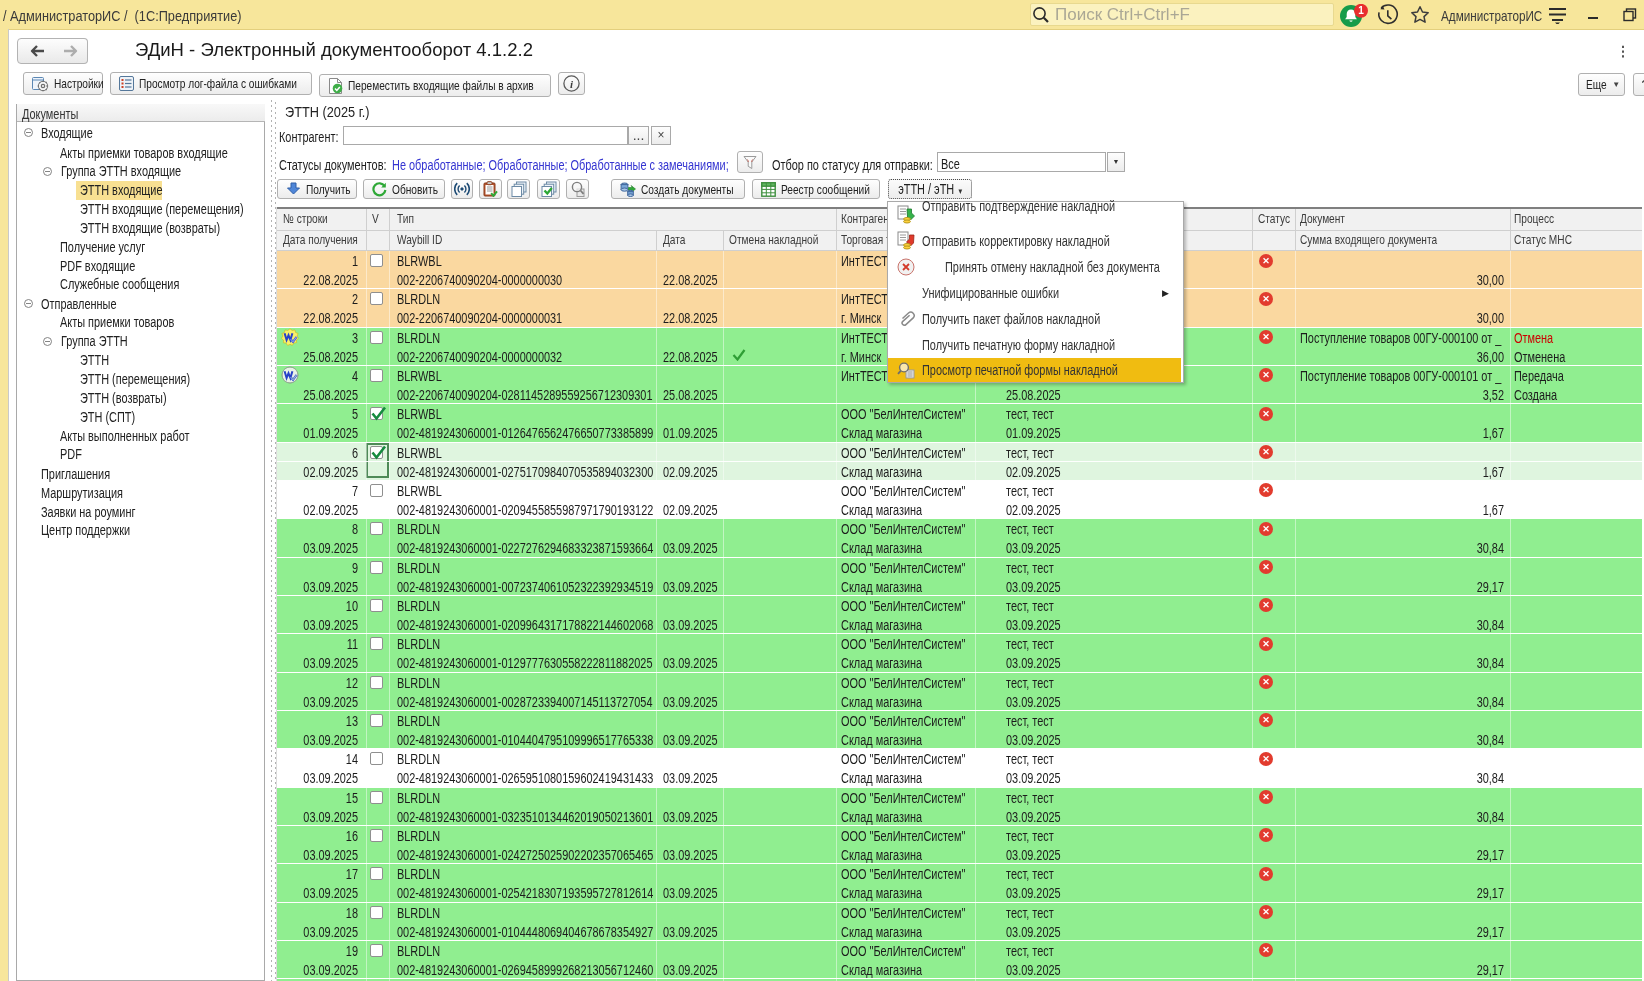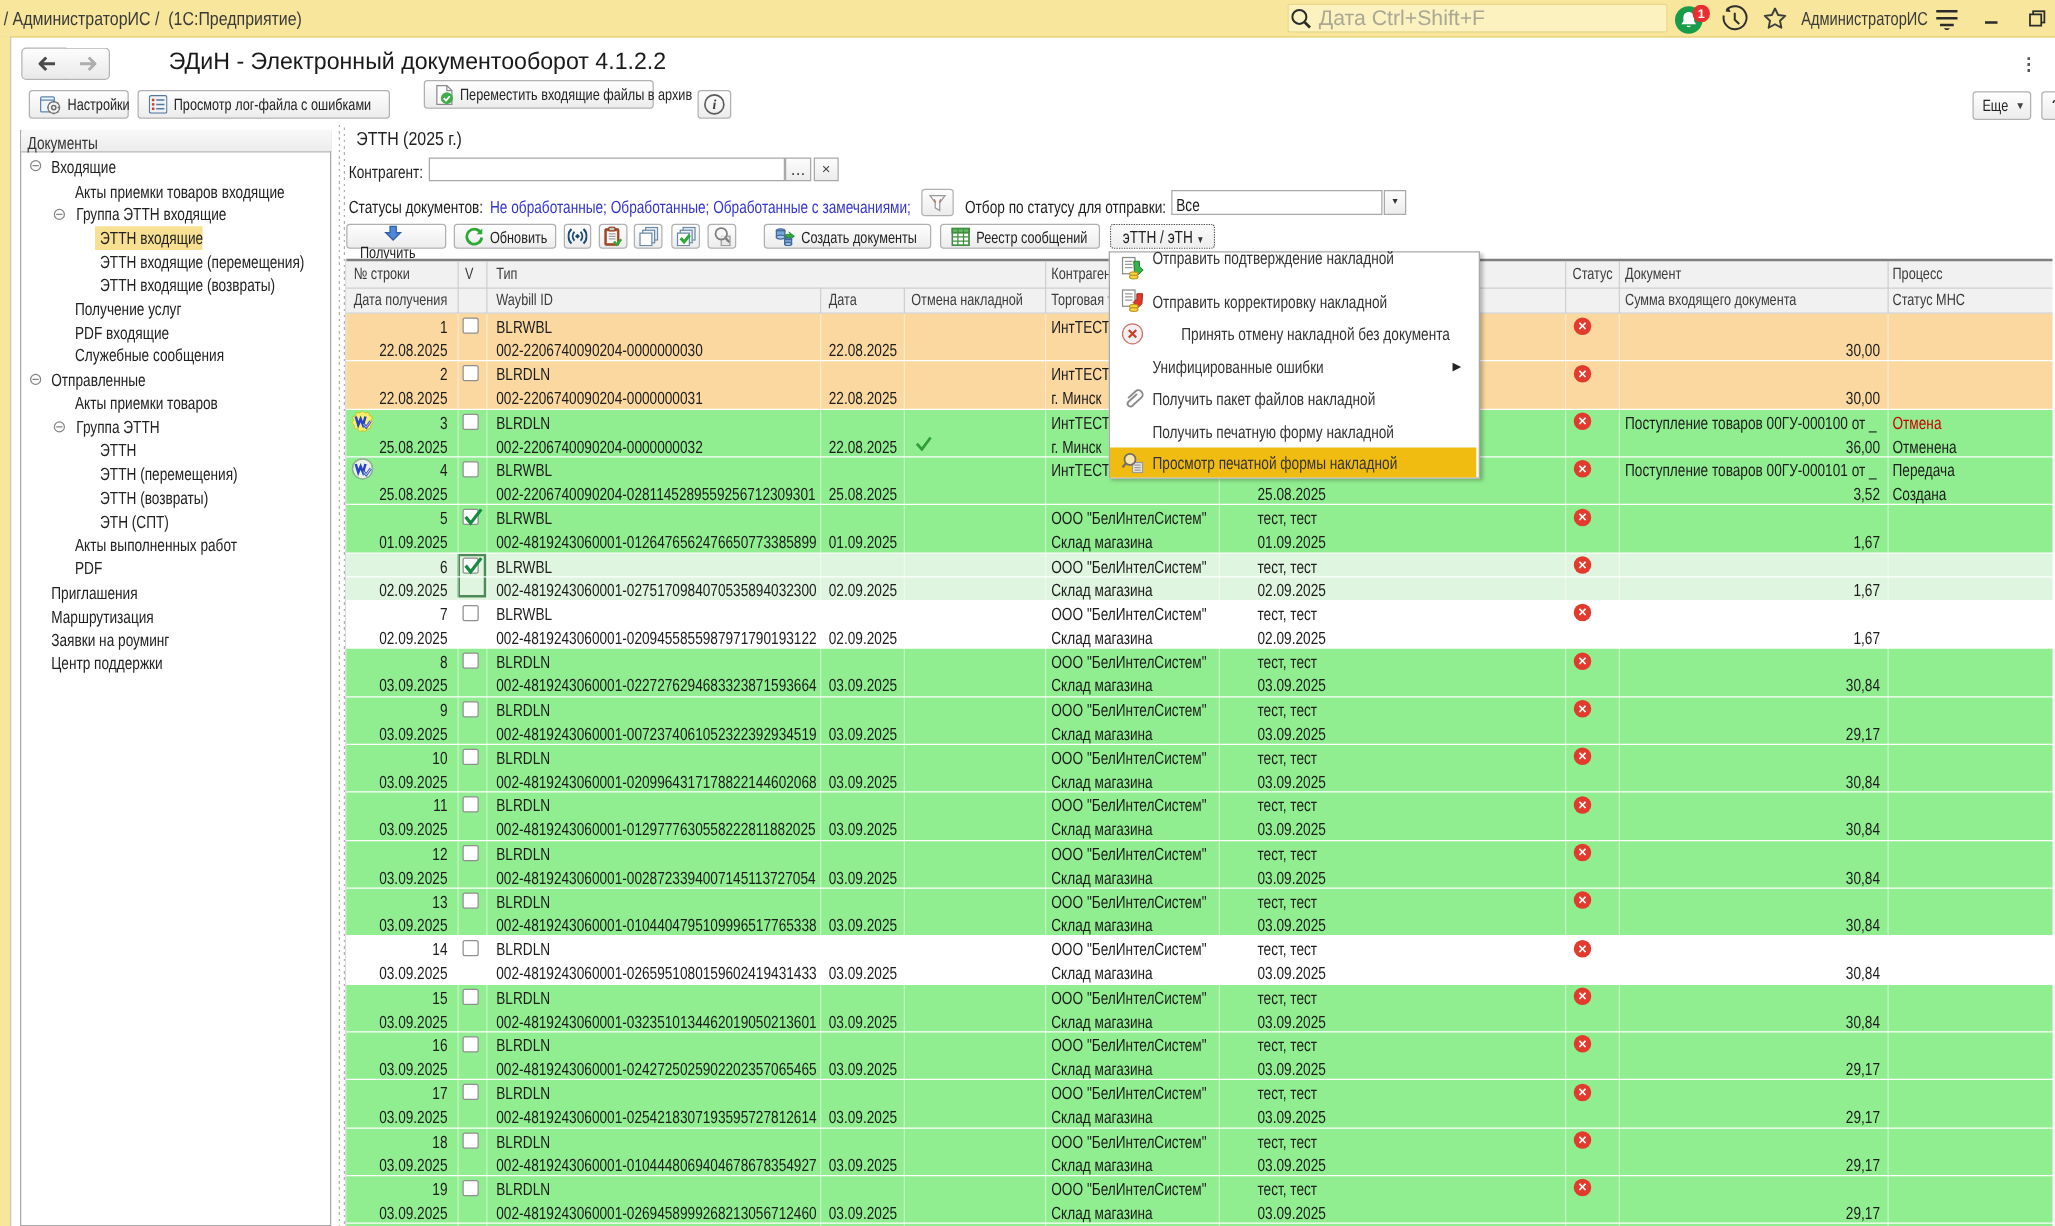--- a/index.html
+++ b/index.html
@@ -90,21 +90,21 @@
  linear-gradient(rgba(255,255,255,.45),rgba(255,255,255,.45)) 975px 0/1px 100% no-repeat,
  linear-gradient(rgba(255,255,255,.45),rgba(255,255,255,.45)) 698px 0/1px 100% no-repeat,
  linear-gradient(rgba(255,255,255,.45),rgba(255,255,255,.45)) 1018px 0/1px 100% no-repeat,
  linear-gradient(rgba(255,255,255,.45),rgba(255,255,255,.45)) 1233px 0/1px 100% no-repeat;}
 </style></head>
 <body>
 <div id="topbar"></div>
 <div id="leftstrip"></div>
 <div id="topcrumb">/ АдминистраторИС /&nbsp; (1С:Предприятие)</div>
 <div id="searchbox"></div>
-<div id="searchtxt">Дата Ctrl+Shift+F</div>
+<div id="searchtxt">Поиск Ctrl+Ctrl+F</div>
 <div id="username">АдминистраторИС</div>
 <svg class="abs" style="left:1031px;top:5px" width="20" height="20" viewBox="0 0 20 20">
     <circle cx="8.5" cy="8.5" r="5.6" fill="none" stroke="#2b2b2b" stroke-width="1.6"></circle>
     <line x1="12.8" y1="12.8" x2="17" y2="17" stroke="#2b2b2b" stroke-width="2.2"></line>
   </svg>
 <svg class="abs" style="left:1339px;top:4px" width="30" height="24" viewBox="0 0 30 24">
     <circle cx="12" cy="12" r="11" fill="#169c4a"></circle>
     <path d="M12 5.5c-2.6 0-4.3 1.8-4.3 4.5v3l-1.6 2.3h11.8L16.3 13v-3c0-2.7-1.7-4.5-4.3-4.5z" fill="#fff"></path>
     <path d="M10.3 16.5a1.8 1.8 0 003.4 0z" fill="#fff"></path>
     <circle cx="22" cy="6.8" r="7" fill="#e82e2e"></circle>
@@ -154,21 +154,21 @@
       <rect x="0.5" y="0.5" width="14" height="14" rx="1.5" fill="#eef3f8" stroke="#54779a"></rect>
       <rect x="2.5" y="3" width="2" height="2" fill="#cc4125"></rect>
       <rect x="2.5" y="6.5" width="2" height="2" fill="#cc4125"></rect>
       <rect x="2.5" y="10" width="2" height="2" fill="#cc4125"></rect>
       <line x1="6" y1="4" x2="12.5" y2="4" stroke="#54779a" stroke-width="1.2"></line>
       <line x1="6" y1="7.5" x2="12.5" y2="7.5" stroke="#54779a" stroke-width="1.2"></line>
       <line x1="6" y1="11" x2="12.5" y2="11" stroke="#54779a" stroke-width="1.2"></line>
     </svg>
 <span class="t">Просмотр лог-файла с ошибками</span>
   </div>
-<div class="btn" style="left:319px;top:64px;width:184px;margin-left:20px;">
+<div class="btn" style="left:319px;top:74px;width:232px;">
 <svg width="15" height="16" viewBox="0 0 15 16">
       <path d="M1.5 0.5h8l4 4v11h-12z" fill="#fff" stroke="#8a8a8a"></path>
       <path d="M9.5 0.5v4h4" fill="none" stroke="#8a8a8a"></path>
       <circle cx="9.5" cy="10.5" r="4.8" fill="#3fae49"></circle>
       <path d="M7 10.5l1.8 1.9 3-3.4" fill="none" stroke="#fff" stroke-width="1.5"></path>
     </svg>
 <span class="t">Переместить входящие файлы в архив</span>
   </div>
 <div class="btn" style="left:558px;top:72px;width:27px;justify-content:center;padding:0;">
 <svg width="17" height="17" viewBox="0 0 17 17" style="margin:0">
@@ -221,21 +221,21 @@
 <div class="abs linkblue t" style="left:392px;top:157px;">Не обработанные; Обработанные; Обработанные с замечаниями;</div>
 <div class="abs" style="left:737px;top:151px;width:26px;height:22px;border:1px solid #b0b0b0;border-radius:3px;box-sizing:border-box;background:linear-gradient(#fefefe,#ececec);">
 <svg width="16" height="15" viewBox="0 0 16 15" style="margin:3px 0 0 4px">
       <path d="M2 1.5h12l-4.2 5.5v6.5l-3.6-2.2V7z" fill="#fafafa" stroke="#9a9a9a"></path>
       <path d="M5.5 4.5c.5 1 .8 1.5.8 2.5M10.5 4.5c-.5 1-.8 1.5-.8 2.5" stroke="#c0564a" fill="none" stroke-width="0.9"></path>
     </svg></div>
 <div class="abs t" style="left:772px;top:157px;">Отбор по статусу для отправки:</div>
 <div class="inp" style="left:937px;top:152px;width:169px;height:20px;"></div>
 <div class="abs t" style="left:941px;top:156px;">Все</div>
 <div class="abs" style="left:1107px;top:152px;width:18px;height:20px;border:1px solid #a9a9a9;box-sizing:border-box;background:linear-gradient(#fdfdfd,#ececec);text-align:center;color:#333;font-size:7px;line-height:18px;">▼</div>
-<div class="btn" style="left:277px;top:179px;width:80px;height:20px;flex-direction:column;">
+<div class="btn" style="left:277px;top:179px;width:80px;height:20px;">
 <svg width="15" height="14" viewBox="0 0 15 14">
       <path d="M5 1h5v5h3.5L7.5 12 1.5 6H5z" fill="#4f86d8" stroke="#2f5fa8"></path>
     </svg>
 <span class="t">Получить</span>
   </div>
 <div class="btn" style="left:363px;top:179px;width:82px;height:20px;">
 <svg width="15" height="15" viewBox="0 0 15 15">
       <path d="M12.6 4.2A6 6 0 1013.4 8" fill="none" stroke="#2ea836" stroke-width="2.2"></path>
       <path d="M13.8 0.8v4.6H9.2z" fill="#2ea836"></path>
     </svg>

